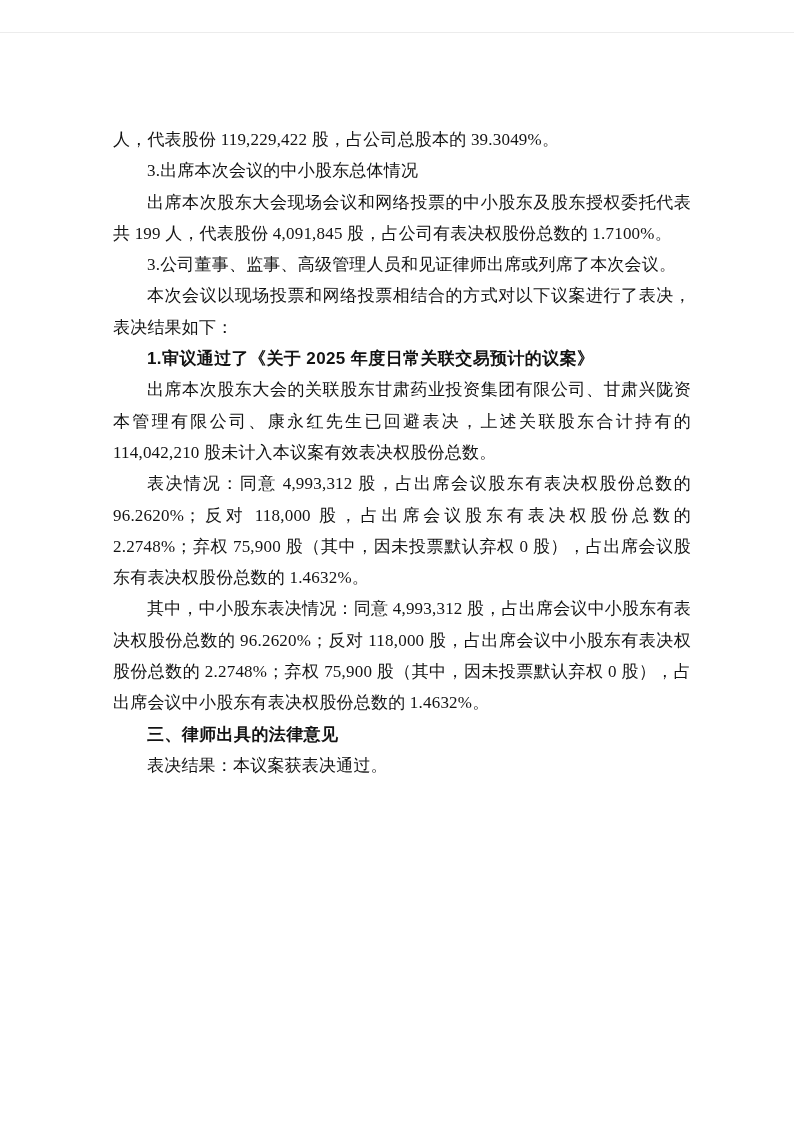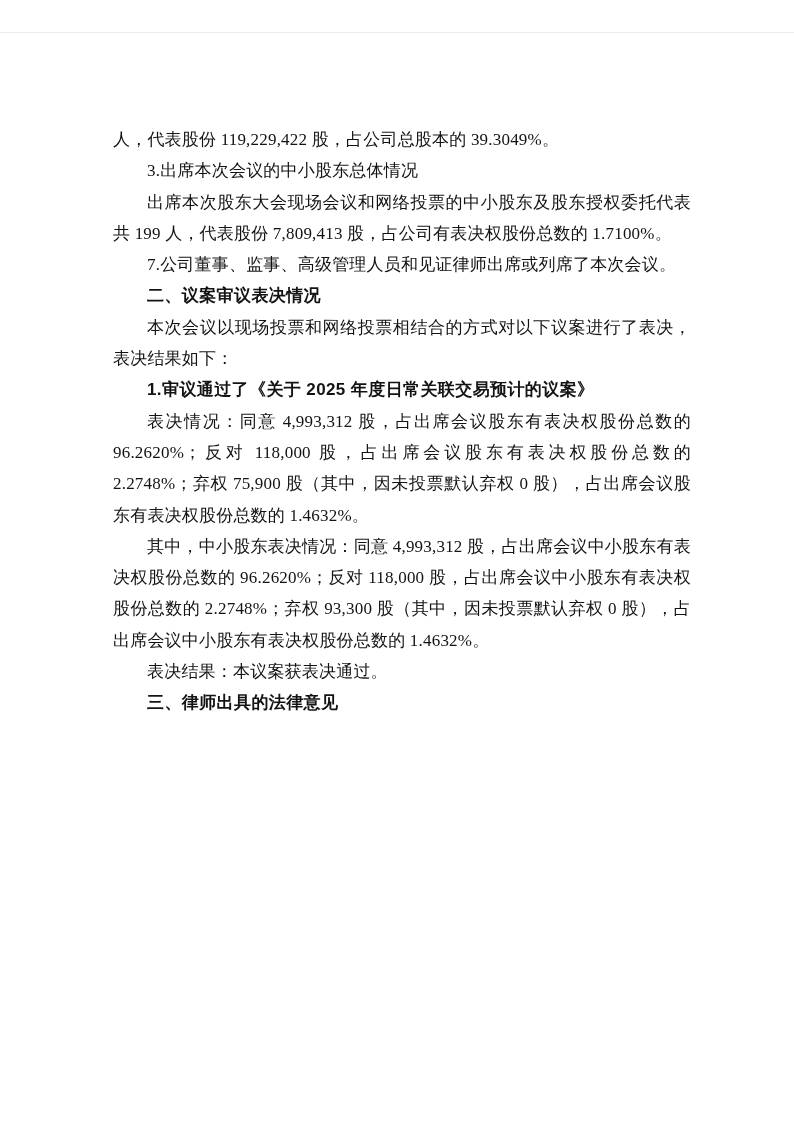--- a/index.html
+++ b/index.html
@@ -44,23 +44,23 @@
     letter-spacing: 0.4px;
   }
 </style>
 </head>
 <body>
 
 <div class="page">
   <div class="content">
     <p class="para noindent">人，代表股份 119,229,422 股，占公司总股本的 39.3049%。</p>
     <p class="para">3.出席本次会议的中小股东总体情况</p>
-    <p class="para">出席本次股东大会现场会议和网络投票的中小股东及股东授权委托代表共 199 人，代表股份 7,809,413 股，占公司有表决权股份总数的 1.7100%。</p>
-    <p class="para">7.公司董事、监事、高级管理人员和见证律师出席或列席了本次会议。</p>
-    <p class="para heading">二、议案审议表决情况</p>
+    <p class="para">出席本次股东大会现场会议和网络投票的中小股东及股东授权委托代表共 199 人，代表股份 4,091,845 股，占公司有表决权股份总数的 1.7100%。</p>
+    <p class="para">3.公司董事、监事、高级管理人员和见证律师出席或列席了本次会议。</p>
     <p class="para">本次会议以现场投票和网络投票相结合的方式对以下议案进行了表决，表决结果如下：</p>
     <p class="para heading">1.审议通过了《关于 2025 年度日常关联交易预计的议案》</p>
+    <p class="para">出席本次股东大会的关联股东甘肃药业投资集团有限公司、甘肃兴陇资本管理有限公司、康永红先生已回避表决，上述关联股东合计持有的 114,042,210 股未计入本议案有效表决权股份总数。</p>
     <p class="para">表决情况：同意 4,993,312 股，占出席会议股东有表决权股份总数的 96.2620%；反对 118,000 股，占出席会议股东有表决权股份总数的 2.2748%；弃权 75,900 股（其中，因未投票默认弃权 0 股），占出席会议股东有表决权股份总数的 1.4632%。</p>
-    <p class="para">其中，中小股东表决情况：同意 4,993,312 股，占出席会议中小股东有表决权股份总数的 96.2620%；反对 118,000 股，占出席会议中小股东有表决权股份总数的 2.2748%；弃权 93,300 股（其中，因未投票默认弃权 0 股），占出席会议中小股东有表决权股份总数的 1.4632%。</p>
+    <p class="para">其中，中小股东表决情况：同意 4,993,312 股，占出席会议中小股东有表决权股份总数的 96.2620%；反对 118,000 股，占出席会议中小股东有表决权股份总数的 2.2748%；弃权 75,900 股（其中，因未投票默认弃权 0 股），占出席会议中小股东有表决权股份总数的 1.4632%。</p>
+    <p class="para heading">三、律师出具的法律意见</p>
     <p class="para">表决结果：本议案获表决通过。</p>
-    <p class="para heading">三、律师出具的法律意见</p>
   </div>
 </div>
 
 </body></html>

